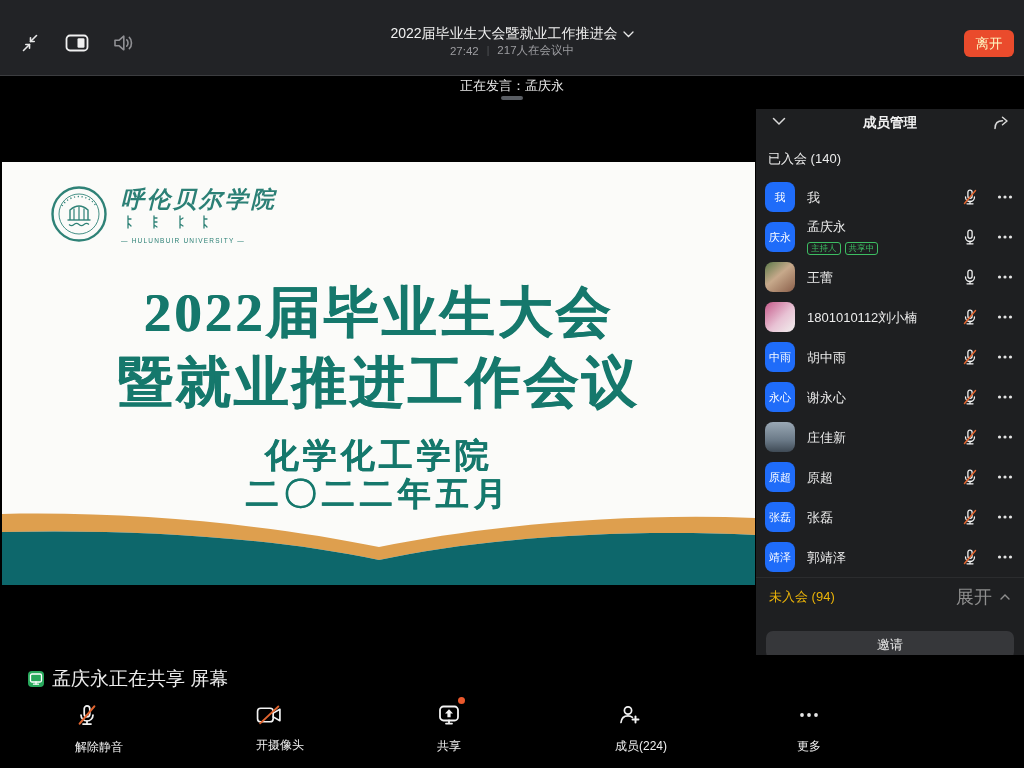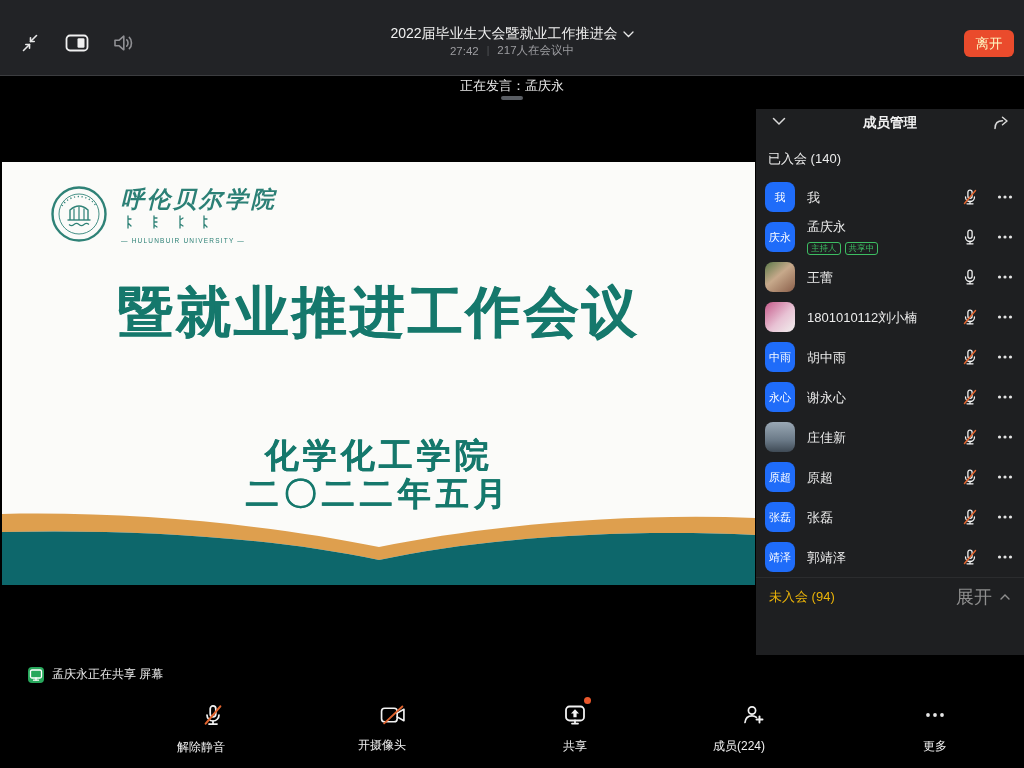--- a/index.html
+++ b/index.html
@@ -77,25 +77,25 @@
                    justify-content:space-between; padding:0 13px; }
   .notjoined-label { color:#eab308; font-size:13px;text-align:right; }
   .expand { display:inline-flex; align-items:center; gap:7px; color:#8f8f8f; font-size:18px; cursor:pointer; }
   .invite-btn { display:block; margin:16px 10px 0; width:calc(100% - 20px); height:28px;
                 background:#36373a; color:#e8e8e8; border:none; border-radius:7px;
                 font-size:13px; font-family:inherit; cursor:pointer; }
 
   
   .bottom-area { position:absolute; left:0; top:655px; width:1024px; height:113px; background:#000; }
   .share-status { position:absolute; left:28px; top:11px; display:flex; align-items:center; gap:8px;
-                  color:#ededed; font-size:12px; }
+                  color:#ededed; font-size:19px; }
   .share-ind-icon { display:inline-flex; width:16px; height:16px; border-radius:4px;
                     background:#28a85c; align-items:center; justify-content:center; }
   .toolbar { position:absolute; left:0; top:46px; width:1024px; height:60px; }
-  .tool { position:absolute; width:150px; text-align:right; cursor:pointer; }
+  .tool { position:absolute; width:150px; text-align:left; cursor:pointer; }
   .tool-icon { position:relative; display:inline-flex; height:28px; align-items:center; justify-content:center; }
   .tool-label { margin-top:7px; color:#f0f0f0; font-size:12px; }
   .tool-dot { position:absolute; right:-4px; top:-4px; width:7px; height:7px; border-radius:50%;
               background:#ea582c; }
   .t0 { left:75px; }  .t1 { left:256px; } .t2 { left:437px; } .t3 { left:615px; } .t4 { left:797px; }
 </style>
 </head>
 <body>
 
 <div class="app">
@@ -166,20 +166,21 @@
             <path d="M7,1 v12 M7,4 h3 M7,8 l3,3"></path>
             <path d="M33,1 v12 M33,3 h3 M33,7 h3 M33,10 l3,2"></path>
             <path d="M59,1 v12 M59,5 l3,-2 M59,9 l3,2"></path>
             <path d="M83,1 v12 M83,4 h3 M83,9 l3,3"></path>
           </svg>
           <div class="logo-en">— HULUNBUIR UNIVERSITY —</div>
         </div>
       </div>
 
       <div class="slide-title">
+        <div>2022届毕业生大会</div>
         <div>暨就业推进工作会议</div>
       </div>
       <div class="slide-sub1">化学化工学院</div>
       <div class="slide-sub2">二〇二二年五月</div>
 
       <svg class="book" viewBox="0 0 753 80" preserveAspectRatio="none">
         <path d="M0,9 C130,6 270,20 377,42 C484,20 624,8 753,13 L753,30 C624,24 484,32 377,55 C270,32 130,24 0,27 Z" fill="#de9f4e"></path>
         <path d="M0,27 C130,24 270,32 377,55 C484,32 624,24 753,30 L753,80 L0,80 Z" fill="#0d676b"></path>
       </svg>
     </section>
@@ -451,20 +452,21 @@
     <div class="notjoined-row">
       <span class="notjoined-label">未入会 (94)</span>
       <span class="expand">
         <span>展开</span>
         <svg width="12" height="9" viewBox="0 0 12 9" fill="none" stroke="#8f8f8f" stroke-width="1.4" stroke-linecap="round">
             <polyline points="2,7 6,3 10,7"></polyline>
           </svg>
       </span>
     </div>
 
+    <button class="invite-btn">邀请</button>
   </aside>
 
   <footer class="bottom-area">
     <div class="share-status">
       <span class="share-ind-icon">
         <svg width="16" height="16" viewBox="0 0 16 16" fill="none" stroke="#fff" stroke-width="1.3" stroke-linecap="round">
           <rect x="2.5" y="3" width="11" height="8" rx="1.5"></rect>
           <line x1="8" y1="11" x2="8" y2="13"></line>
             <line x1="5.5" y1="13.2" x2="10.5" y2="13.2"></line>
         </svg>

